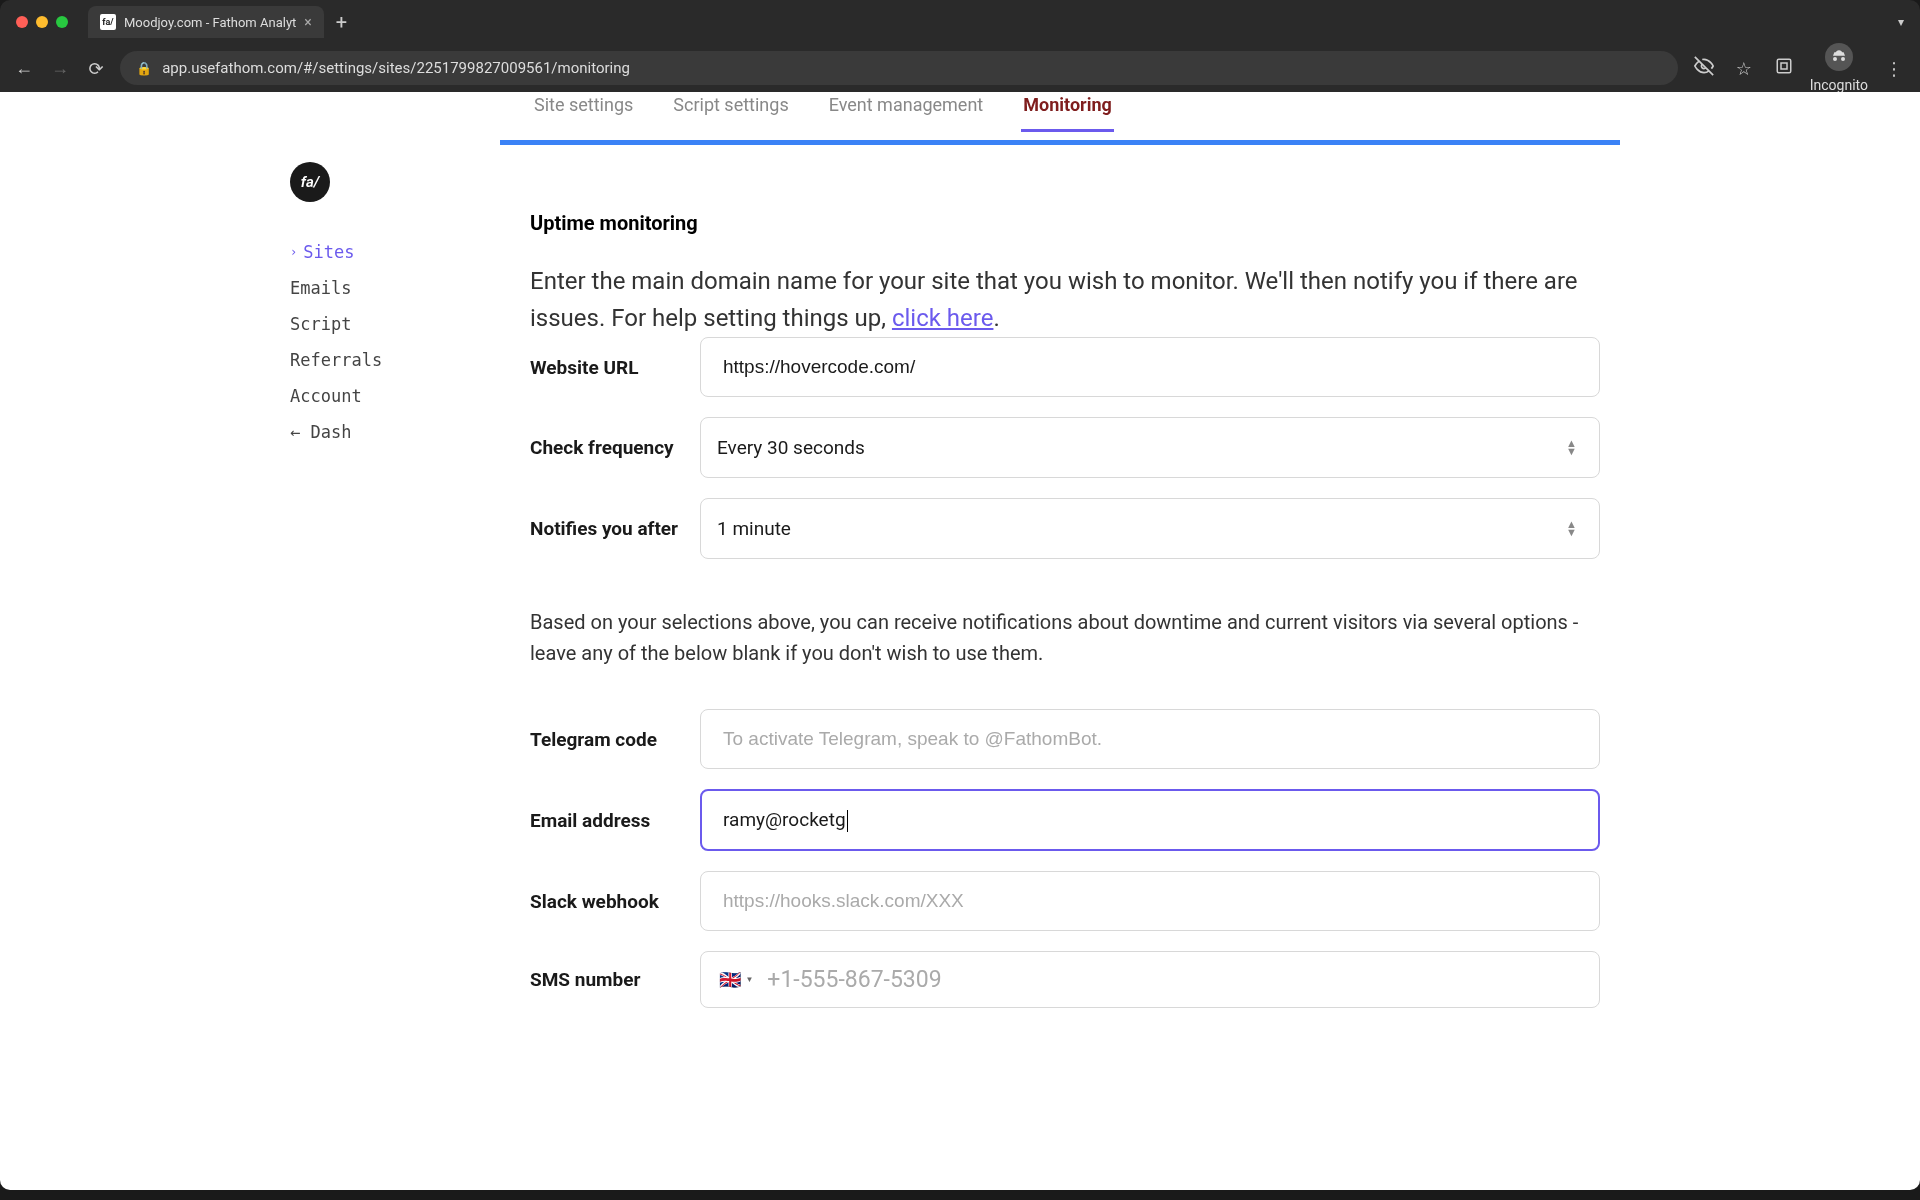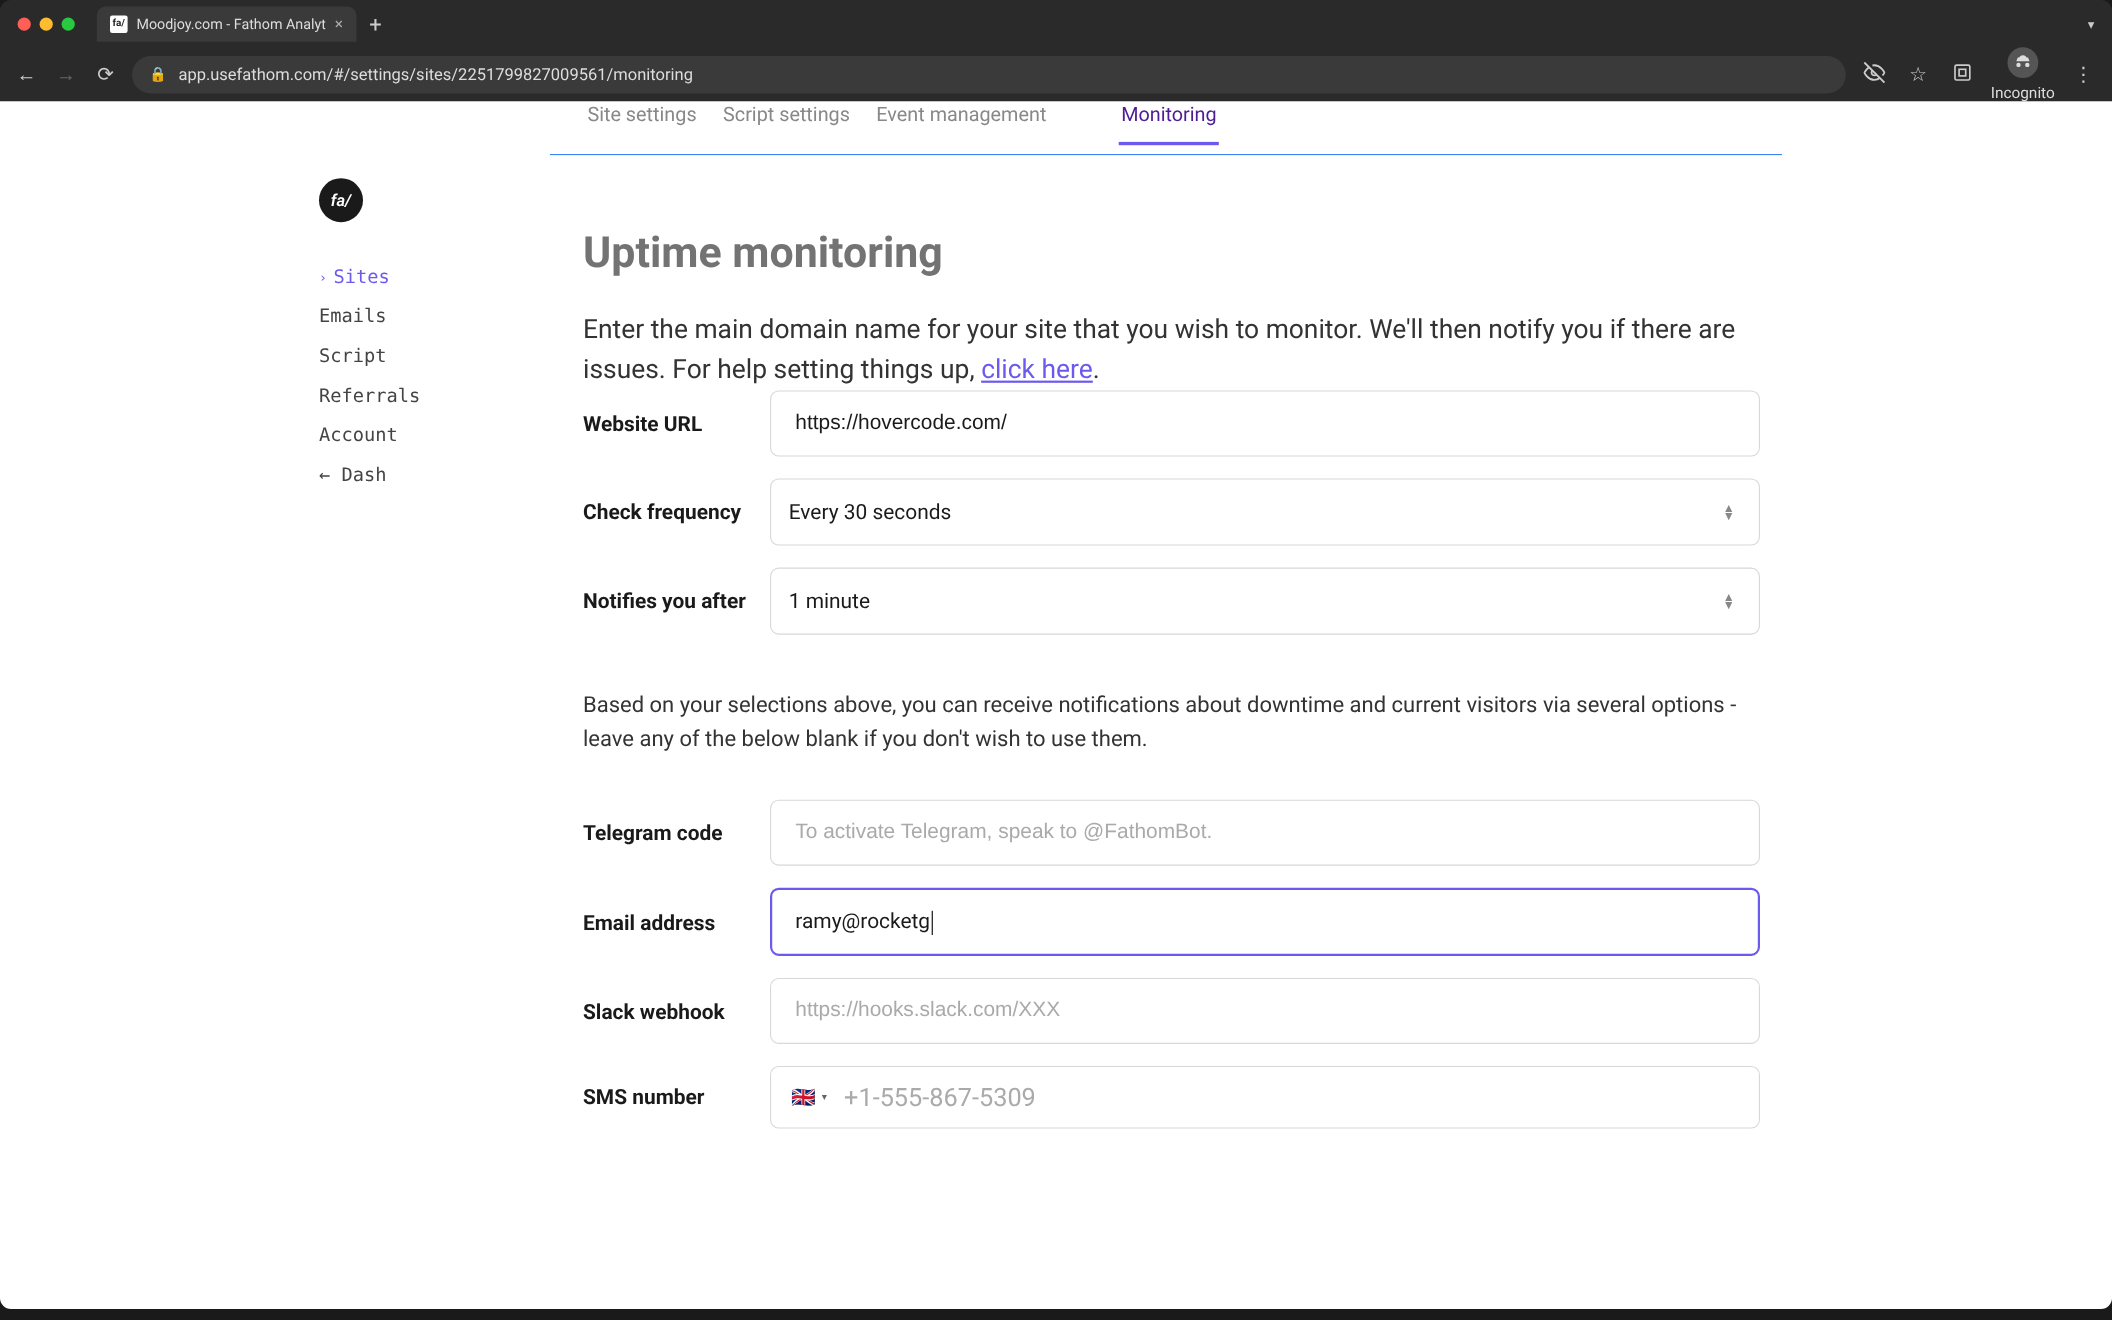--- a/index.html
+++ b/index.html
@@ -123,39 +123,38 @@
     }
     .content {
       background: #fff;
       height: calc(1200px - 92px - 10px);
       border-radius: 0 0 10px 10px;
       overflow: hidden;
       position: relative;
     }
     .tabs-nav {
       display: flex;
-      gap: 20px;
+      gap: 36px;
       padding: 8px 32px;
-      border-bottom: 1px solid #3b82f6;
+      border-bottom: 5px solid #3b82f6;
       margin-left: 500px;
       margin-right: 300px;
       position: relative;
       top: -6px;
     }
     .tab-item {
       padding: 0 2px 14px;
       color: #888;
       font-size: 18px;
       cursor: pointer;
     }
     .tab-item.active {
-      color: #4c1d95;
-      font-weight: 400;
+      color: #7f1d1d;
+      font-weight: 700;
       border-bottom: 3px solid #6b5aed;
-      margin-left: 44px;
     }
     .sidebar {
       position: absolute;
       left: 290px;
       top: 70px;
       width: 160px;
     }
     .logo {
       width: 40px;
       height: 40px;
@@ -181,23 +180,23 @@
       gap: 6px;
     }
     .sidebar-item.active { color: #6b5aed; }
     .sidebar-chevron { font-size: 12px; }
     .main {
       margin-left: 530px;
       margin-right: 320px;
       padding-top: 60px;
     }
     .page-title {
-      font-size: 39px;
+      font-size: 20px;
       font-weight: 700;
-      color: #737373;
+      color: #000000;
       margin-bottom: 28px;
     }
     .description {
       font-size: 24px;
       color: #333;
       line-height: 1.55;
     }
     .description a {
       color: #6b5aed;
       text-decoration: underline;

